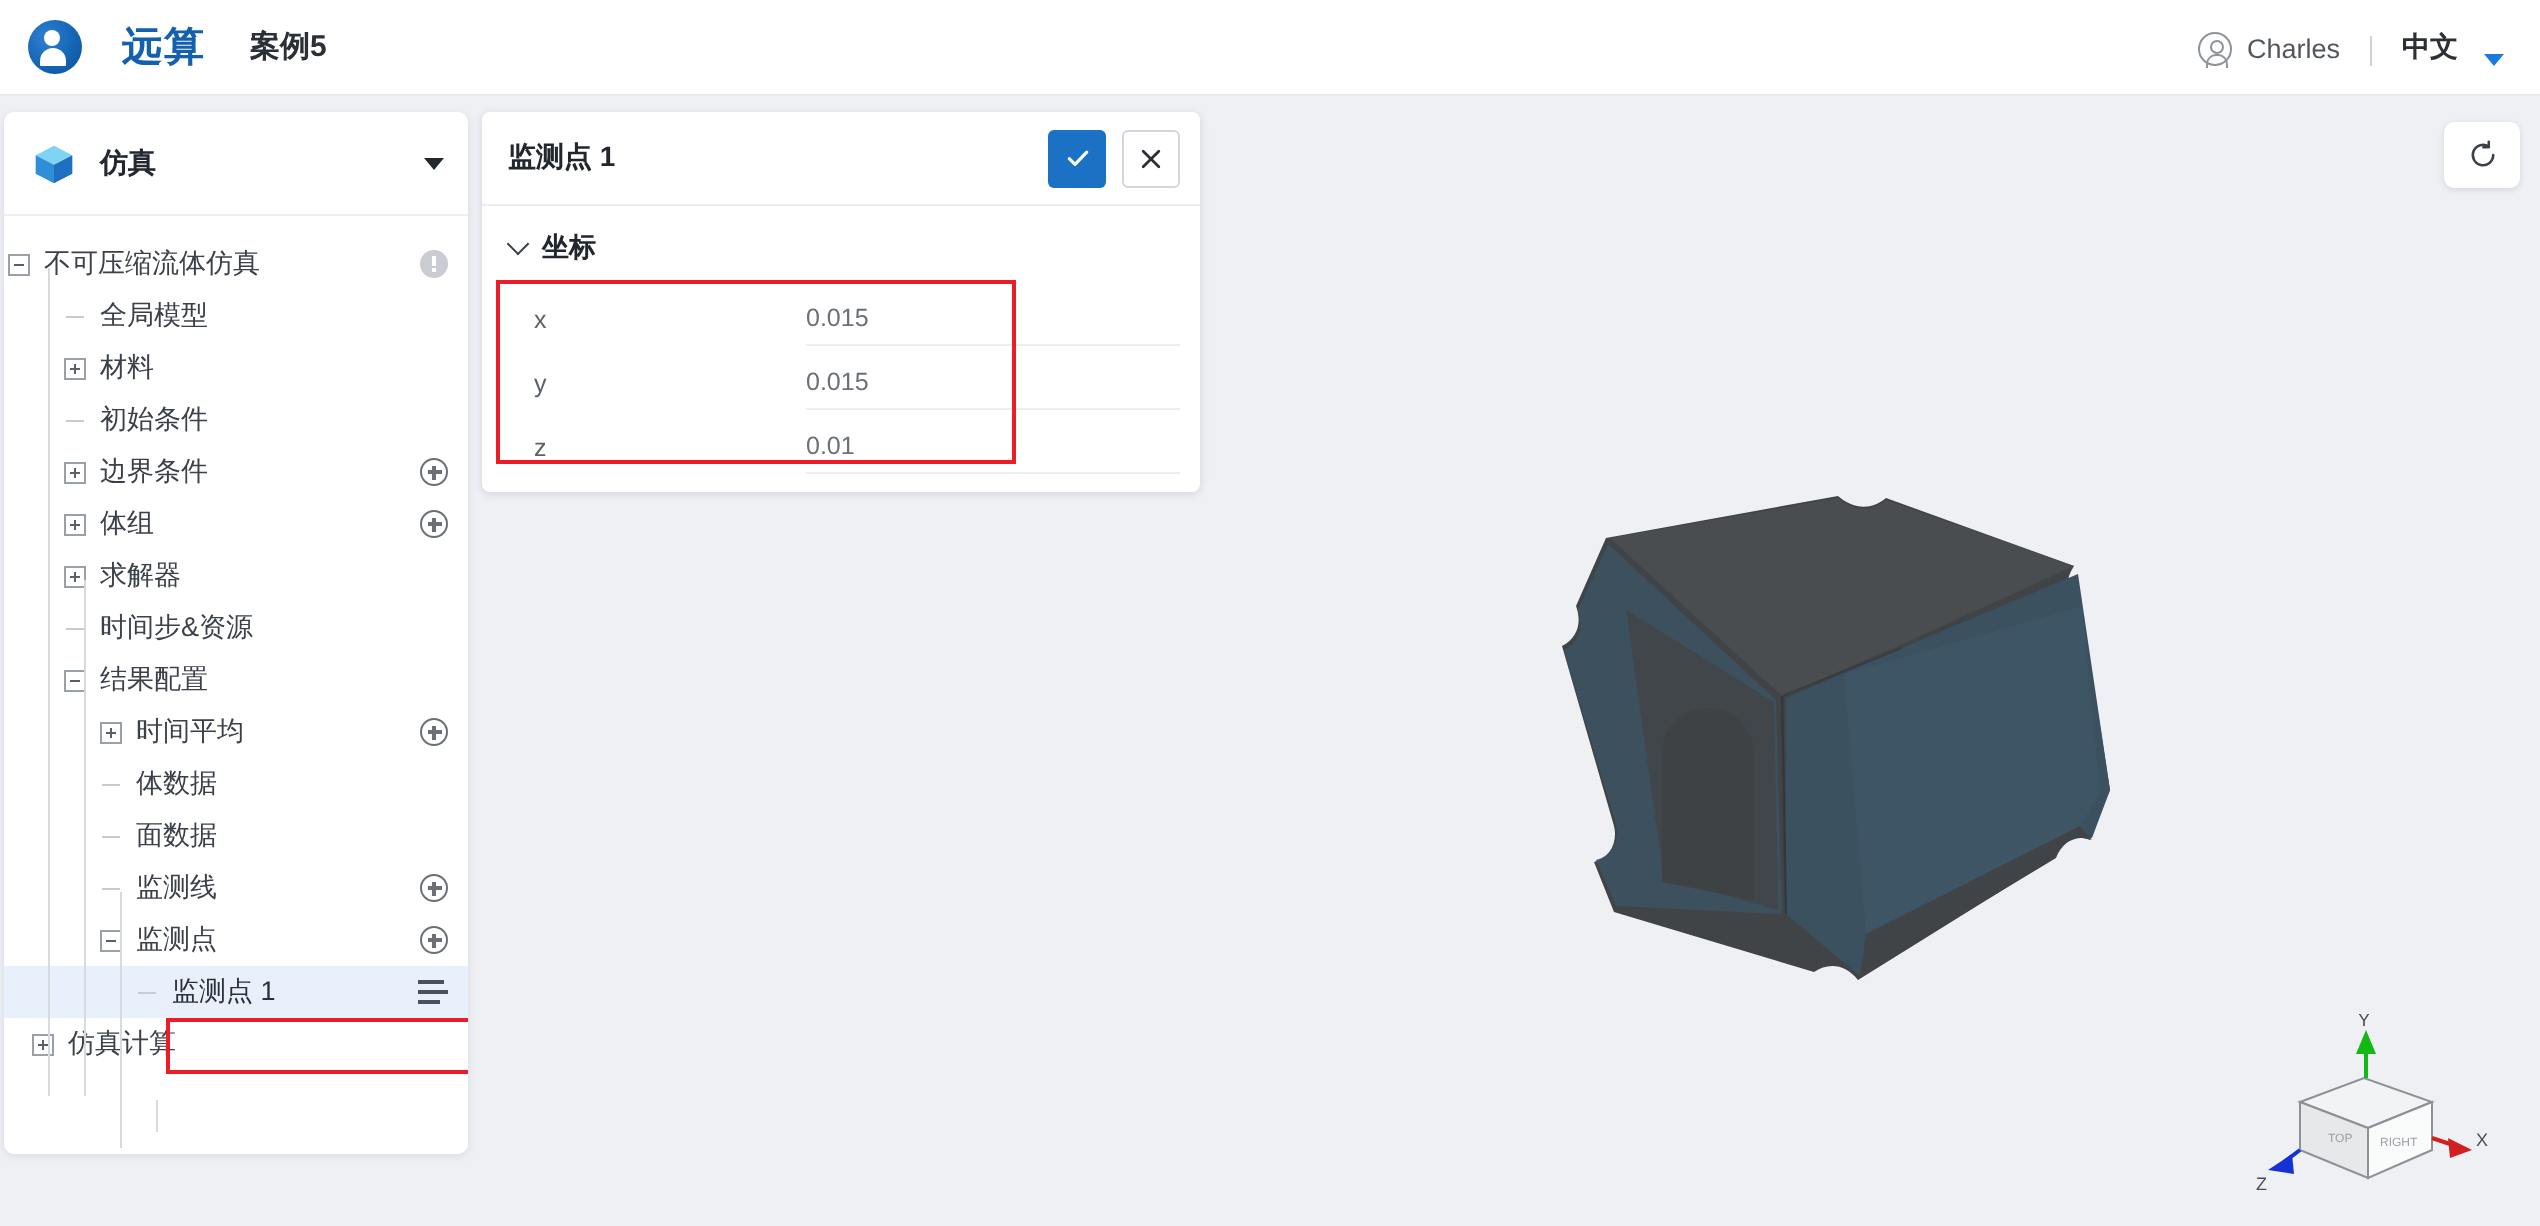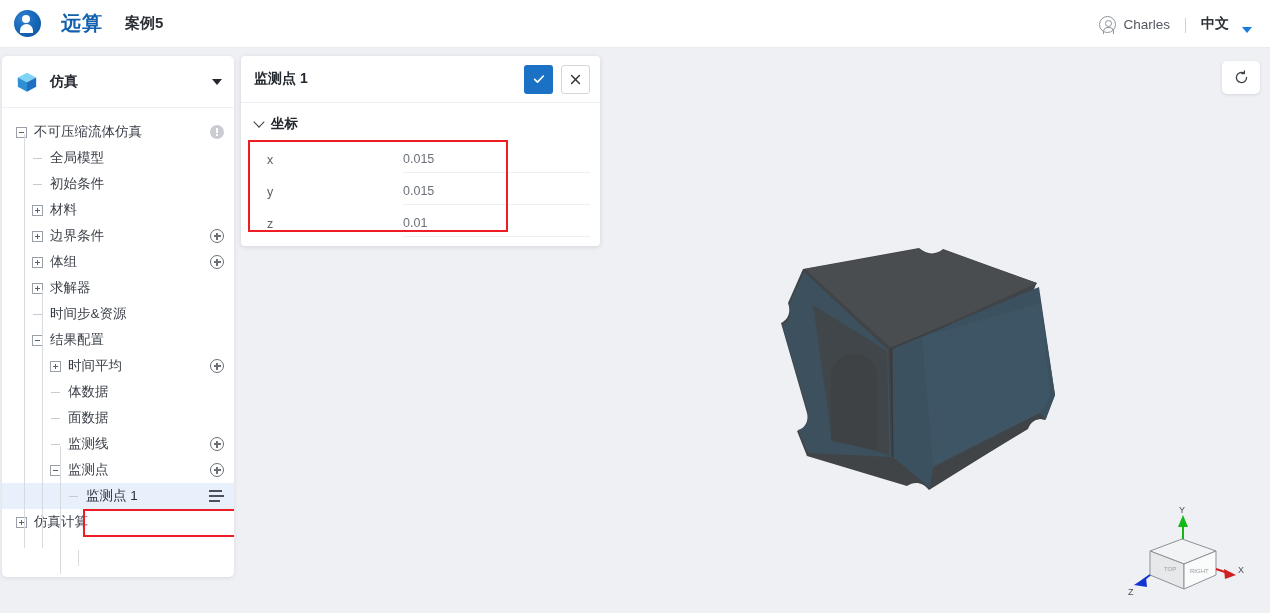--- a/index.html
+++ b/index.html
@@ -232,36 +232,36 @@
     <svg class="cube-ico" viewBox="0 0 24 24">
       <polygon points="12,2 22,7.2 12,12.4 2,7.2" fill="#7fd4f5"></polygon>
       <polygon points="2,7.2 12,12.4 12,22.5 2,17.3" fill="#2e8fd6"></polygon>
       <polygon points="22,7.2 12,12.4 12,22.5 22,17.3" fill="#1f6fc0"></polygon>
     </svg>
     <span class="sb-title">仿真</span>
     <span class="caret-dark"></span>
   </div>
 
   <div id="tree">
-      <div class="node" style="padding-left: 14px;">
+      <div class="node" style="padding-left: 2px;">
         <span class="box-toggle"></span>
         <span class="lbl">不可压缩流体仿真</span>
         <span class="info-circle"></span>
       </div>
       <div class="node" style="padding-left: 30px;">
         <span class="stub"></span>
         <span class="lbl">全局模型</span>
       </div>
       <div class="node" style="padding-left: 30px;">
+        <span class="box-toggle plus"></span>
+        <span class="lbl">材料</span>
+      </div>
+      <div class="node" style="padding-left: 30px;">
         <span class="stub"></span>
         <span class="lbl">初始条件</span>
-      </div>
-      <div class="node" style="padding-left: 30px;">
-        <span class="box-toggle plus"></span>
-        <span class="lbl">材料</span>
       </div>
       <div class="node" style="padding-left: 30px;">
         <span class="box-toggle plus"></span>
         <span class="lbl">边界条件</span>
         <span class="plus-circle"></span>
       </div>
       <div class="node" style="padding-left: 30px;">
         <span class="box-toggle plus"></span>
         <span class="lbl">体组</span>
         <span class="plus-circle"></span>

